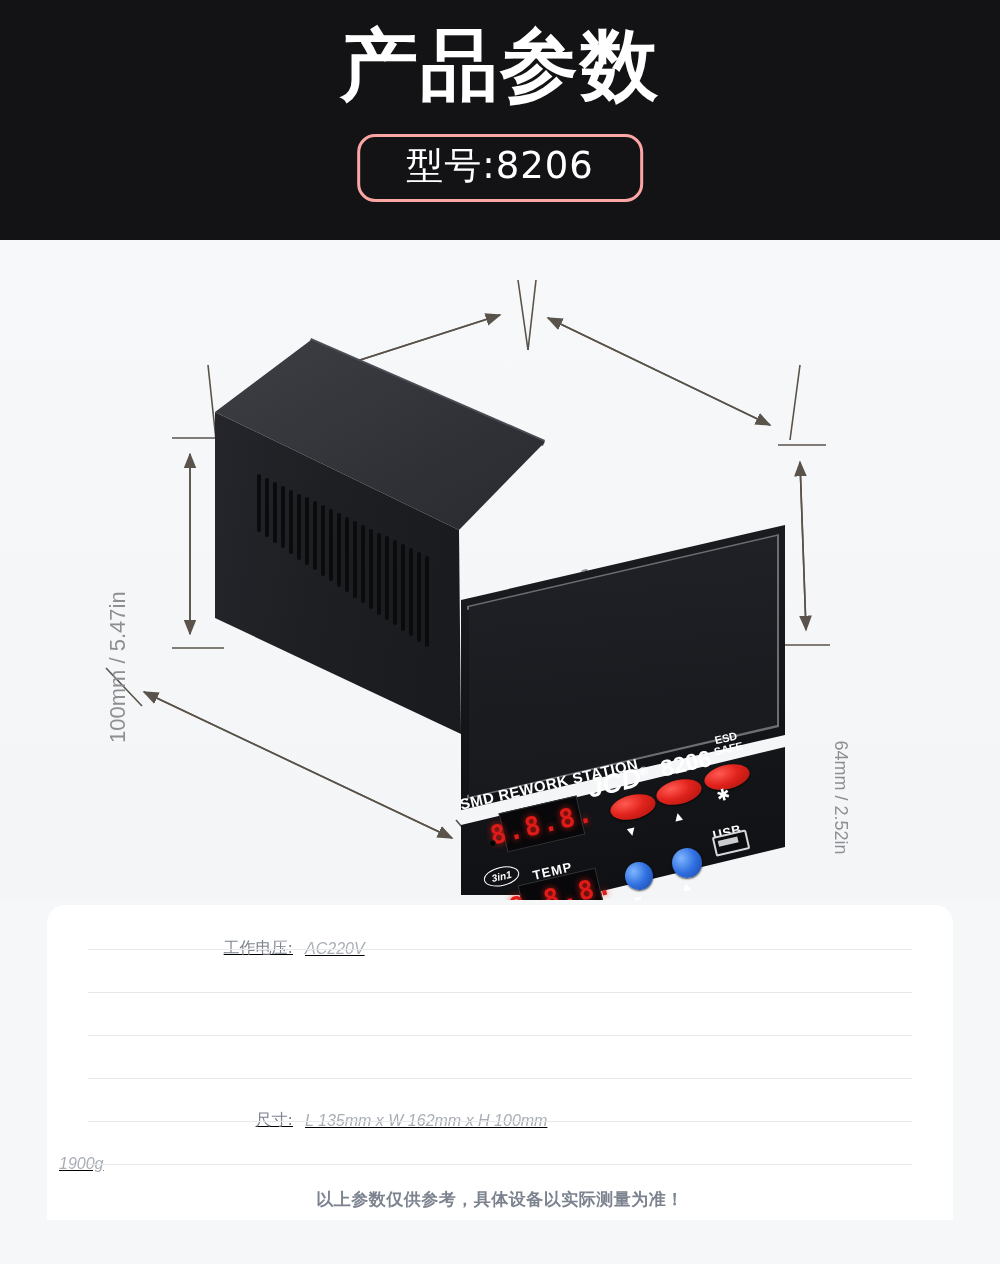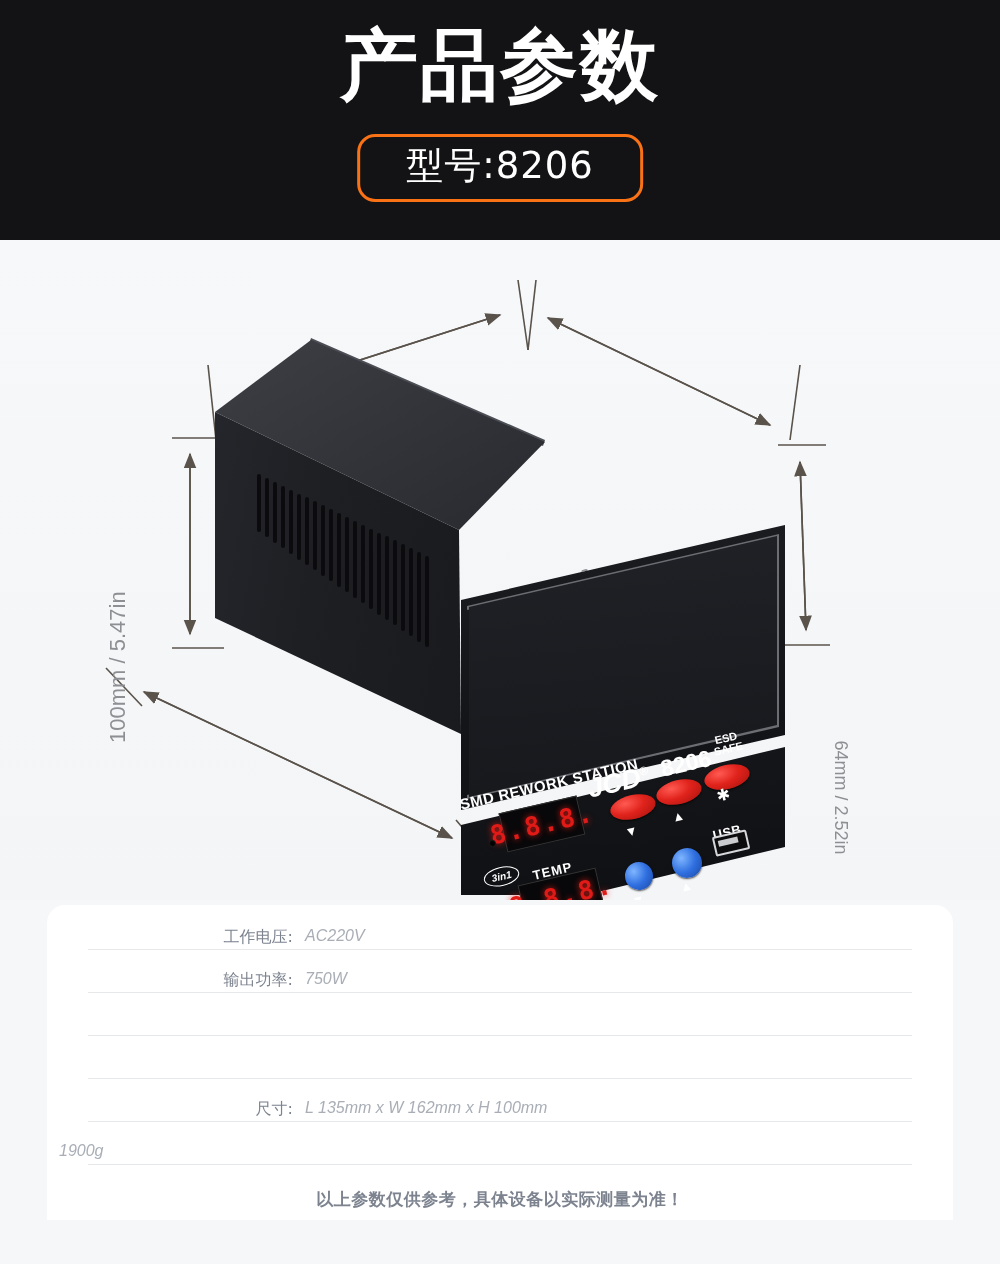--- a/index.html
+++ b/index.html
@@ -22,21 +22,21 @@
     color:#ffffff;
     font-size:78px;
     font-weight:bold;
     letter-spacing:2px;
     line-height:1;
     font-family:"DejaVu Sans","Liberation Sans",sans-serif;
   }
   .model-badge{
     position:absolute;left:50%;top:134px;
     transform:translateX(-50%);
-    border:3px solid #f97316;
+    border:3px solid #fca5a5;
     border-radius:18px;
     padding:8px 46px 11px 46px;
     color:#ffffff;
     font-size:37px;
     letter-spacing:1px;
     line-height:1.15;
     white-space:nowrap;
     font-family:"DejaVu Sans","Liberation Sans",sans-serif;
   }
 
@@ -184,21 +184,21 @@
     background:#c9cbce;
   }
 
   
   .card{
     position:absolute;left:47px;top:905px;width:906px;height:315px;
     background:#ffffff;border-radius:18px 18px 0 0;
   }
   .spec-row{
     position:absolute;left:0;width:906px;height:43px;
-    display:flex;align-items:flex-start;
+    display:flex;align-items:center;text-decoration:underline;
   }
   .spec-label{
     width:246px;text-align:right;
     color:#7c838f;font-size:16px;
     font-family:"DejaVu Sans","Liberation Sans",sans-serif;
   }
   .spec-value{
     margin-left:12px;
     color:#a9aeb6;font-size:16px;font-style:italic;
     font-family:"Liberation Sans","DejaVu Sans",sans-serif;
@@ -326,24 +326,20 @@
 
   </div>
 </div>
 
 <div class="card" id="spec-card">
     <div class="spec-row" style="top: 22px;">
       <div class="spec-label">工作电压:</div>
       <div class="spec-value">AC220V</div>
     </div>
     <div class="divider" style="top: 44px;"></div>
-    <div class="spec-row" style="top: 65px;">
-      <div class="spec-label">输出功率:</div>
-      <div class="spec-value">750W</div>
-    </div>
     <div class="divider" style="top: 87px;"></div>
     <div class="divider" style="top: 130px;"></div>
     <div class="divider" style="top: 173px;"></div>
     <div class="spec-row" style="top: 194px;">
       <div class="spec-label">尺寸:</div>
       <div class="spec-value">L 135mm x W 162mm x H 100mm</div>
     </div>
     <div class="divider" style="top: 216px;"></div>
     <div class="spec-row" style="top: 237px;">
       <div class="spec-value">1900g</div>

